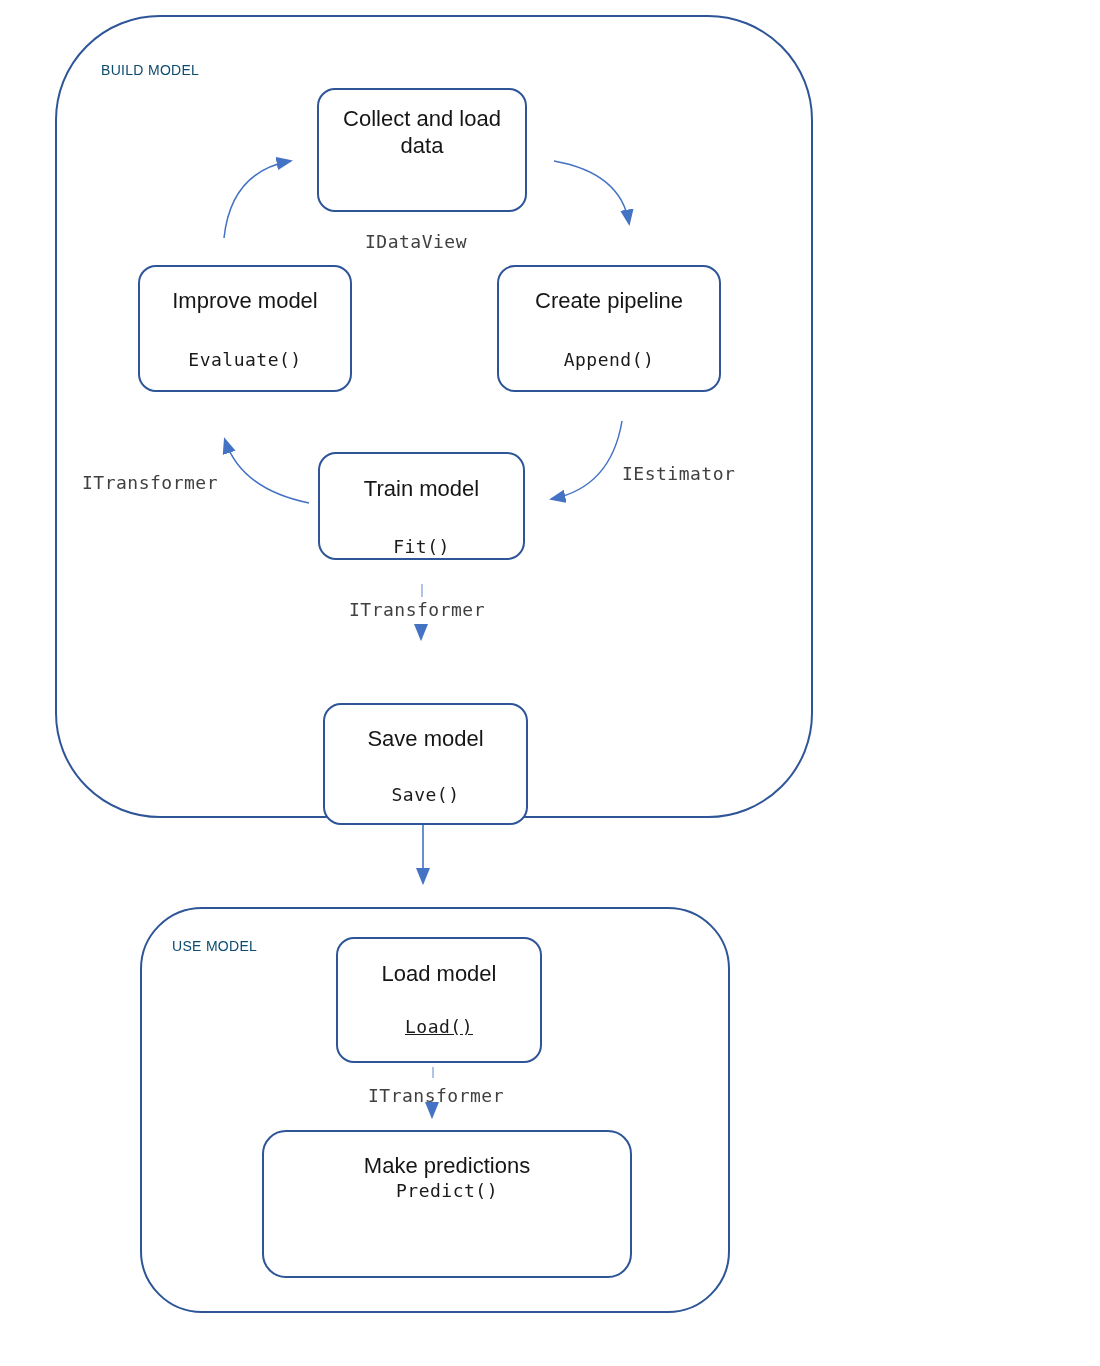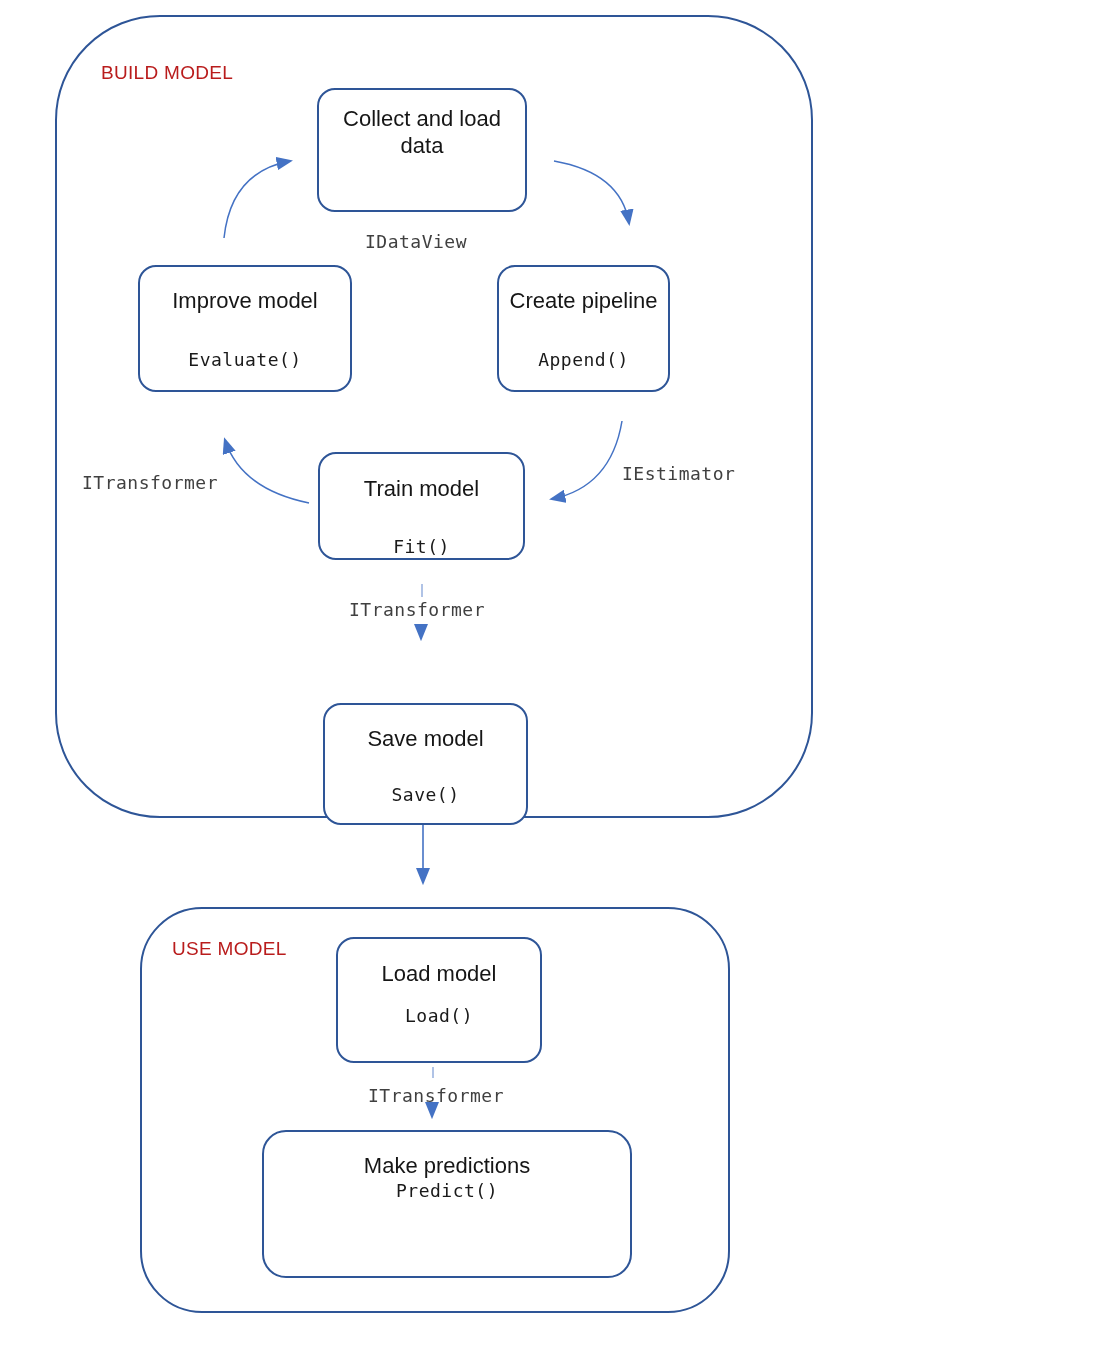--- a/index.html
+++ b/index.html
@@ -7,43 +7,43 @@
     position:relative;width:1100px;height:1366px;background:#ffffff;overflow:hidden;
     font-family:"Liberation Sans",sans-serif;color:#1f1f1f;
   }
   svg.arrow-layer{position:absolute;left:0;top:0;width:1100px;height:1366px;pointer-events:none;}
   .group-box{
     position:absolute;border:2.2px solid #2e5597;background:transparent;box-sizing:border-box;
   }
   .group-box.build{left:55px;top:15px;width:758px;height:803px;border-radius:105px;}
   .group-box.use{left:140px;top:907px;width:590px;height:406px;border-radius:62px;}
   .group-label{
-    position:absolute;font-size:19px;letter-spacing:.3px;color:#b91c1c;white-space:nowrap;
+    position:absolute;font-size:14px;letter-spacing:.3px;color:#0c4a6e;white-space:nowrap;
   }
   .group-label.build{left:101px;top:62px;}
   .group-label.use{left:172px;top:938px;}
   .node{
     position:absolute;border:2px solid #2e5597;border-radius:18px;background:#ffffff;
     box-sizing:border-box;display:flex;flex-direction:column;align-items:center;text-align:center;
   }
   .node .title{font-size:22px;line-height:27px;color:#161616;}
   .node .code{
     font-family:"DejaVu Sans Mono","Liberation Mono",monospace;
     font-size:18px;line-height:24px;color:#1a1a1a;letter-spacing:.5px;
   }
   .node.collect{left:317px;top:88px;width:210px;height:124px;padding-top:15px;}
   .node.improve{left:138px;top:265px;width:214px;height:127px;padding-top:20px;}
   .node.improve .code,.node.create .code{margin-top:34px;}
-  .node.create{left:497px;top:265px;width:173px;height:127px;padding-top:20px;}
+  .node.create{left:497px;top:265px;width:224px;height:127px;padding-top:20px;}
   .node.train{left:318px;top:452px;width:207px;height:108px;padding-top:21px;}
   .node.train .code{margin-top:33px;}
   .node.save{left:323px;top:660px;width:205px;height:122px;padding-top:20px;margin-top:43px;}
   .node.save .code{margin-top:31px;}
   .node.load{left:336px;top:937px;width:206px;height:126px;padding-top:21px;}
-  .node.load .code{margin-top:17px;}
+  .node.load .code{margin-top:28px;text-decoration:underline;}
   .node.predict{left:262px;top:1130px;width:370px;height:148px;padding-top:20px;border-radius:24px;}
   .node.predict .code{margin-top:32px;}
   .edge-label{
     position:absolute;font-family:"DejaVu Sans Mono","Liberation Mono",monospace;
     font-size:18px;color:#404040;white-space:nowrap;letter-spacing:.5px;
   }
   .edge-label.idataview{left:365px;top:231px;}
   .edge-label.itransformer-feedback{left:82px;top:472px;}
   .edge-label.iestimator{left:622px;top:463px;}
   .edge-label.itransformer-save{left:349px;top:599px;}

